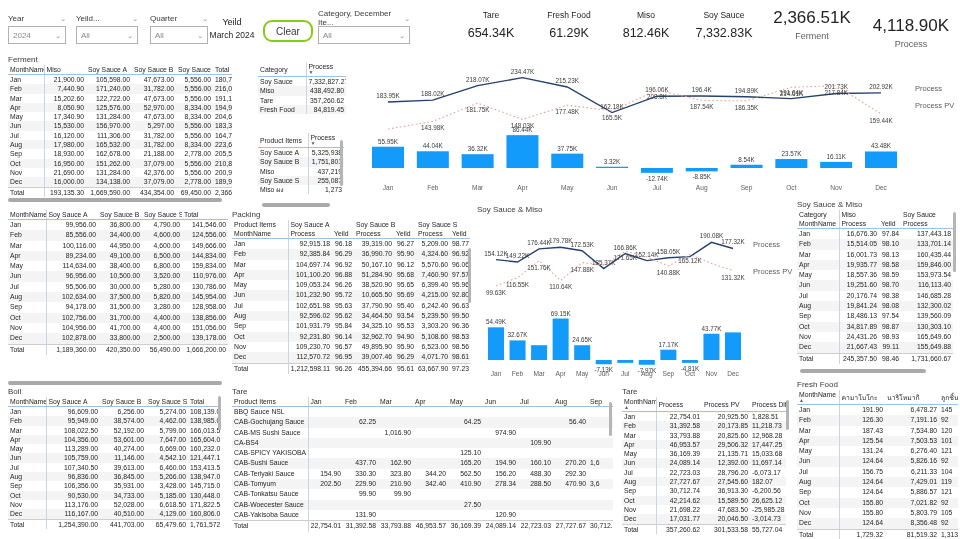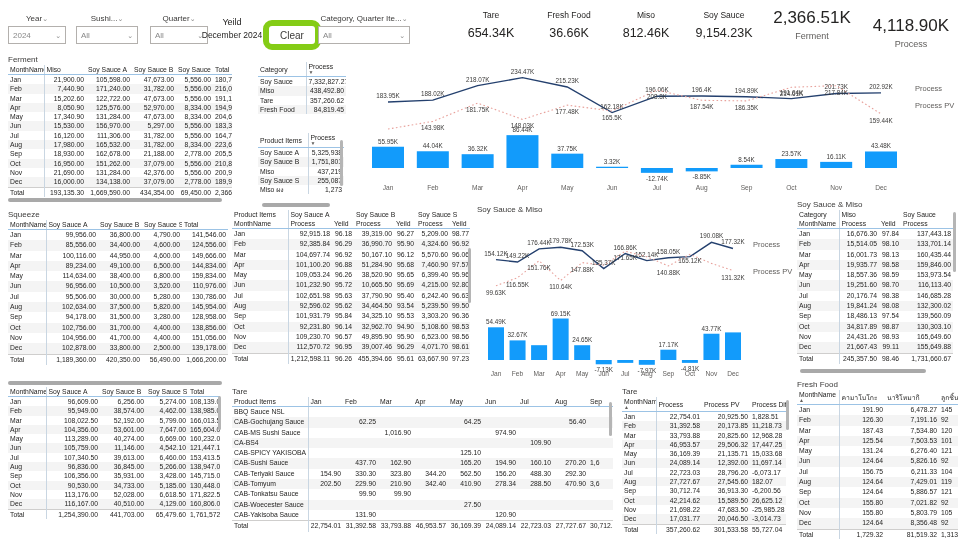--- a/index.html
+++ b/index.html
@@ -1,27 +1,27 @@
 <!DOCTYPE html>
 <html><head>
 <meta charset="utf-8">
 <style>
   html,body{margin:0;padding:0;}
   body{width:960px;height:539px;position:relative;overflow:hidden;background:#fff;
        font-family:"Liberation Sans","DejaVu Sans",sans-serif;color:#252423;}
   .abs{position:absolute;}
   
   .filter{position:absolute;}
-  .flabel{display:flex;justify-content:center;align-items:center;font-size:8px;color:#3b3a39;height:10px;}
+  .flabel{display:flex;justify-content:space-between;align-items:center;font-size:8px;color:#3b3a39;height:10px;}
   .fbox{margin-top:3px;border:1px solid #b3b0ad;height:16px;display:flex;justify-content:space-between;
         align-items:center;padding:0 4px;font-size:8px;color:#888;background:#fff;}
   .chev{font-size:7px;color:#888;line-height:7px;}
   .update-blk{text-align:center;font-size:8.5px;color:#252423;}
   .update-blk .u1{font-size:9px;margin-bottom:3px;}
-  .clear-btn{border:6px solid #84cc16;border-radius:9px;width:46px;height:18px;font-size:10px;color:#3b3a39;
+  .clear-btn{border:2px solid #84cc16;border-radius:9px;width:46px;height:18px;font-size:10px;color:#3b3a39;
              display:flex;align-items:center;justify-content:center;background:#fff;}
   
   .kpi{position:absolute;text-align:center;}
   .kpi .lab{font-size:8.5px;color:#252423;margin-bottom:6px;}
   .kpi .val{font-size:12.5px;color:#252423;}
   .kpi-big .val{font-size:17px;}
   .kpi-big .lab2{font-size:9px;color:#605e5c;margin-top:3px;}
   
   .panel{position:absolute;overflow:hidden;}
   .ptitle{font-size:8px;color:#3b3a39;height:10px;}
@@ -52,69 +52,69 @@
       <span>Year</span>
       <span class="chev">⌄</span>
     </div>
   <div class="fbox">
       <span>2024</span>
       <span class="chev">⌄</span>
     </div>
 </div>
 <div class="filter" style="left:76px;top:13px;width:62px">
   <div class="flabel">
-      <span>Sushi...</span>
+      <span>Yeild...</span>
       <span class="chev">⌄</span>
     </div>
   <div class="fbox">
       <span>All</span>
       <span class="chev">⌄</span>
     </div>
 </div>
 <div class="filter" style="left:150px;top:13px;width:58px">
   <div class="flabel">
       <span>Quarter</span>
       <span class="chev">⌄</span>
     </div>
   <div class="fbox">
       <span>All</span>
       <span class="chev">⌄</span>
     </div>
 </div>
 <div class="abs update-blk" style="left:200px;top:17px;width:64px">
   <div class="u1">Yeild</div>
-  <div>December 2024</div>
+  <div>March 2024</div>
 </div>
 <div class="abs clear-btn" style="left:263px;top:20px">Clear</div>
 <div class="filter" style="left:318px;top:13px;width:92px">
   <div class="flabel">
-      <span>Category, Quarter Ite...</span>
+      <span>Category, December Ite...</span>
       <span class="chev">⌄</span>
     </div>
   <div class="fbox">
       <span>All</span>
       <span class="chev">⌄</span>
     </div>
 </div>
 
 <div class="kpi" style="left:455px;top:10px;width:72px">
   <div class="lab">Tare</div>
   <div class="val">654.34K</div>
 </div>
 <div class="kpi" style="left:532px;top:10px;width:74px">
   <div class="lab">Fresh Food</div>
-  <div class="val">36.66K</div>
+  <div class="val">61.29K</div>
 </div>
 <div class="kpi" style="left:610px;top:10px;width:72px">
   <div class="lab">Miso</div>
   <div class="val">812.46K</div>
 </div>
 <div class="kpi" style="left:686px;top:10px;width:76px">
   <div class="lab">Soy Sauce</div>
-  <div class="val">9,154.23K</div>
+  <div class="val">7,332.83K</div>
 </div>
 <div class="kpi kpi-big" style="left:765px;top:8px;width:94px">
   <div class="val">2,366.51K</div>
   <div class="lab2">Ferment</div>
 </div>
 <div class="kpi kpi-big" style="left:864px;top:16px;width:94px">
   <div class="val">4,118.90K</div>
   <div class="lab2">Process</div>
 </div>
 
@@ -320,21 +320,20 @@
             <td>1,273</td>
           </tr>
         </tbody>
       </table>
     </div>
 </div>
 <div class="vbar" style="left:340px;top:140px;height:46px"></div>
 <div class="hbar" style="left:262px;top:203px;width:68px"></div>
 
 <div class="panel" style="left:8px;top:210px;width:220px;height:162px">
-  <div class="ptitle">Squeeze</div>
   <div class="rh10">
       <table style="width: 220px;">
         <colgroup>
           <col style="width: 38px;">
           <col style="width: 52px;">
           <col style="width: 44px;">
           <col style="width: 40px;">
           <col style="width: 46px;">
         </colgroup>
         <thead>
@@ -438,20 +437,21 @@
             <td>56,490.00</td>
             <td>1,666,200.00</td>
           </tr>
         </tbody>
       </table>
     </div>
 </div>
 <div class="hbar" style="left:8px;top:381px;width:214px"></div>
 
 <div class="panel" style="left:232px;top:210px;width:238px;height:168px">
+  <div class="ptitle">Packing</div>
   <div class="rh10">
       <table style="width: 238px;">
         <colgroup>
           <col style="width: 56px;">
           <col style="width: 44px;">
           <col style="width: 22px;">
           <col style="width: 40px;">
           <col style="width: 22px;">
           <col style="width: 34px;">
           <col style="width: 20px;">
@@ -700,20 +700,21 @@
             <td>1,731,660.67</td>
           </tr>
         </tbody>
       </table>
     </div>
 </div>
 <div class="vbar" style="left:953px;top:212px;height:60px"></div>
 <div class="hbar" style="left:800px;top:369px;width:126px"></div>
 
 <div class="panel" style="left:8px;top:387px;width:212px;height:150px">
+  <div class="ptitle">Boil</div>
   <div class="lastleft">
       <table style="width: 220px;">
         <colgroup>
           <col style="width: 38px;">
           <col style="width: 54px;">
           <col style="width: 46px;">
           <col style="width: 42px;">
           <col style="width: 40px;">
         </colgroup>
         <thead>

